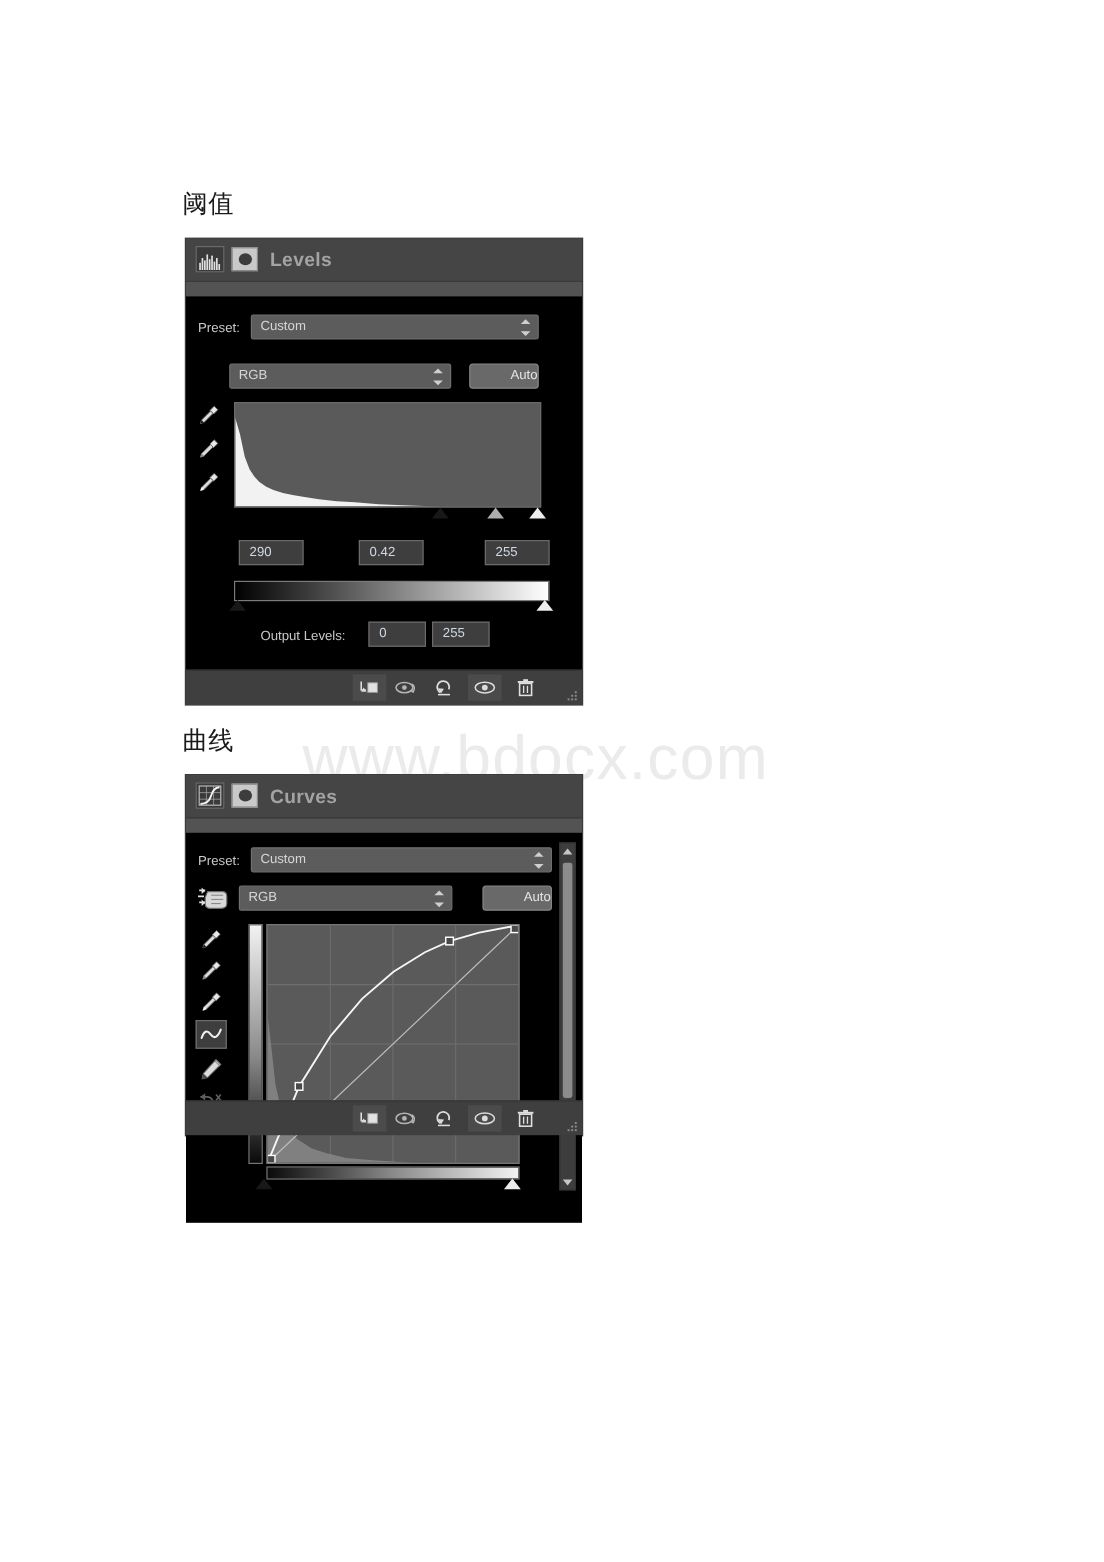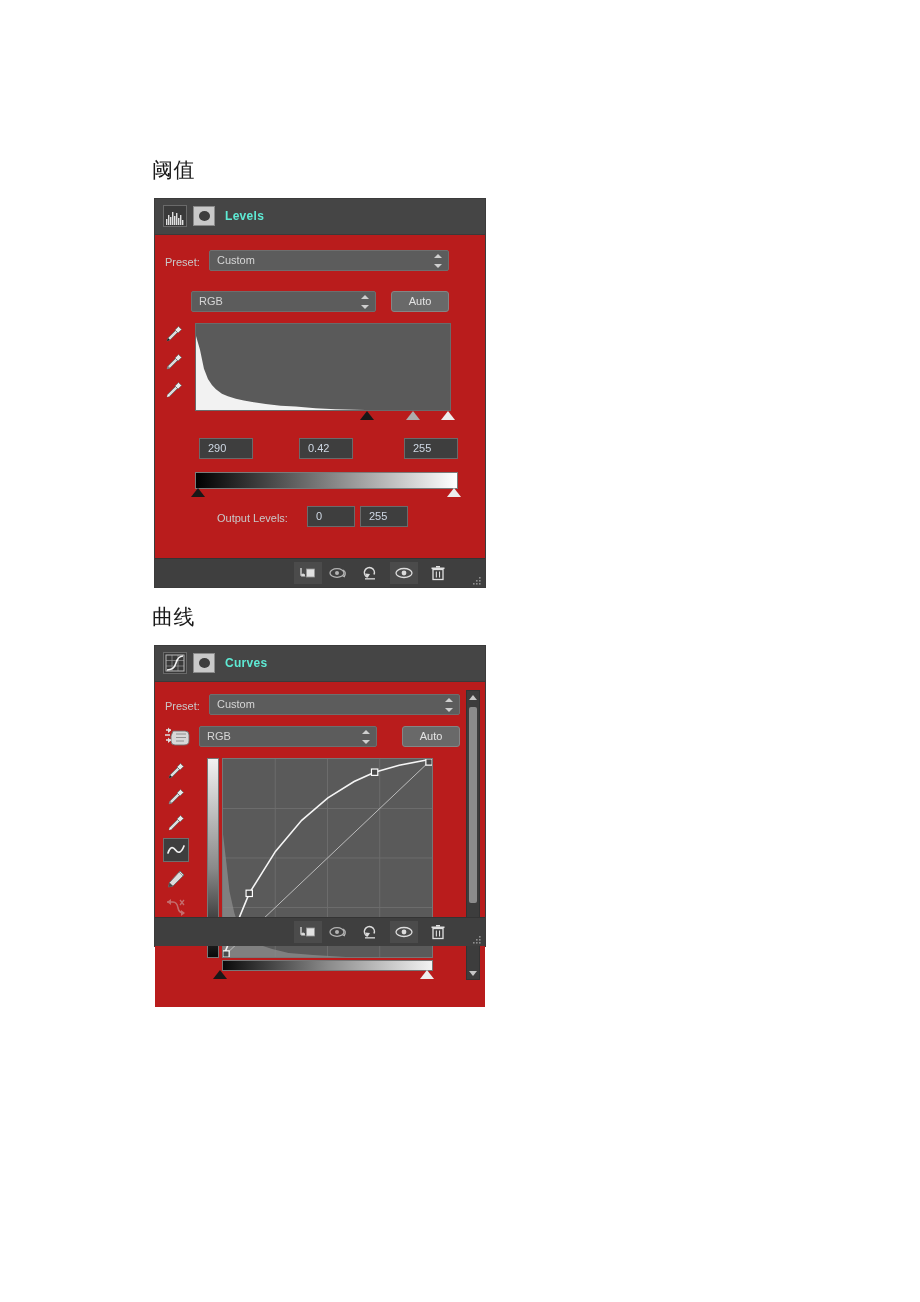--- a/index.html
+++ b/index.html
@@ -60,23 +60,23 @@
   .panel-header {
     position: absolute;
     left: 0; top: 0;
     width: 100%; height: 35px;
     background: #454545;
     border-bottom: 1px solid #3a3a3a;
   }
   .panel-title {
     position: absolute;
     left: 70px; top: 10px;
-    font-size: 12px;
+    font-size: 16px;
     font-weight: bold;
-    color: #5eead4;
+    color: #a3a3a3;
     letter-spacing: 0.3px;
   }
   .adj-icon {
     position: absolute;
     left: 8px; top: 6px;
     width: 24px; height: 22px;
     background: #3a3a3a;
     border: 1px solid #6a6a6a;
     box-sizing: border-box;
     display: flex;
@@ -94,23 +94,23 @@
     display: flex; align-items: center; justify-content: center;
   }
   .mask-icon .dot {
     width: 11px; height: 10px;
     border-radius: 50%;
     background: #3d3d3d;
   }
 
   .panel-body {
     position: absolute;
-    left: 0; top: 36px;
+    left: 0; top: 48px;
     width: 100%; height: 325px;
-    background: #b91c1c;
+    background: #000000;
   }
 
   
   .preset-label {
     position: absolute;
     font-size: 11px;
     color: #c9c9c9;
   }
   .ps-select {
     position: absolute;
@@ -141,21 +141,21 @@
   .ps-select .arrows i.dn { border-top: 4px solid #cfcfcf; }
 
   .ps-button {
     position: absolute;
     background: #696969;
     border: 1px solid #858585;
     border-radius: 3px;
     box-sizing: border-box;
     color: #e4e4e4;
     font-size: 11px;
-    text-align: center;
+    text-align: right;
     line-height: 18px;
   }
 
   
   .histogram {
     position: absolute;
     background: #5a5a5a;
     border: 1px solid #6a6a6a;
     box-sizing: border-box;
     overflow: hidden;
@@ -421,20 +421,21 @@
               <rect x="5" y="8" width="1.6" height="1.6"></rect>
             <rect x="2" y="8" width="1.6" height="1.6"></rect>
           </g>
         </svg>
       </div>
     </div>
   </div>
 
   <div class="cn-text" id="line-curves-label">曲线</div>
 
+  <div class="watermark">www.bdocx.com</div>
 
   <div class="ps-panel" id="curves-panel">
 
     <div class="panel-header">
       <div class="adj-icon" style="align-items:center;">
         <svg width="20" height="18" viewBox="0 0 20 18">
           <g stroke="#9a9a9a" stroke-width="0.7">
             <line x1="7" y1="1" x2="7" y2="17"></line>
               <line x1="13" y1="1" x2="13" y2="17"></line>
             <line x1="1" y1="6.5" x2="19" y2="6.5"></line>

